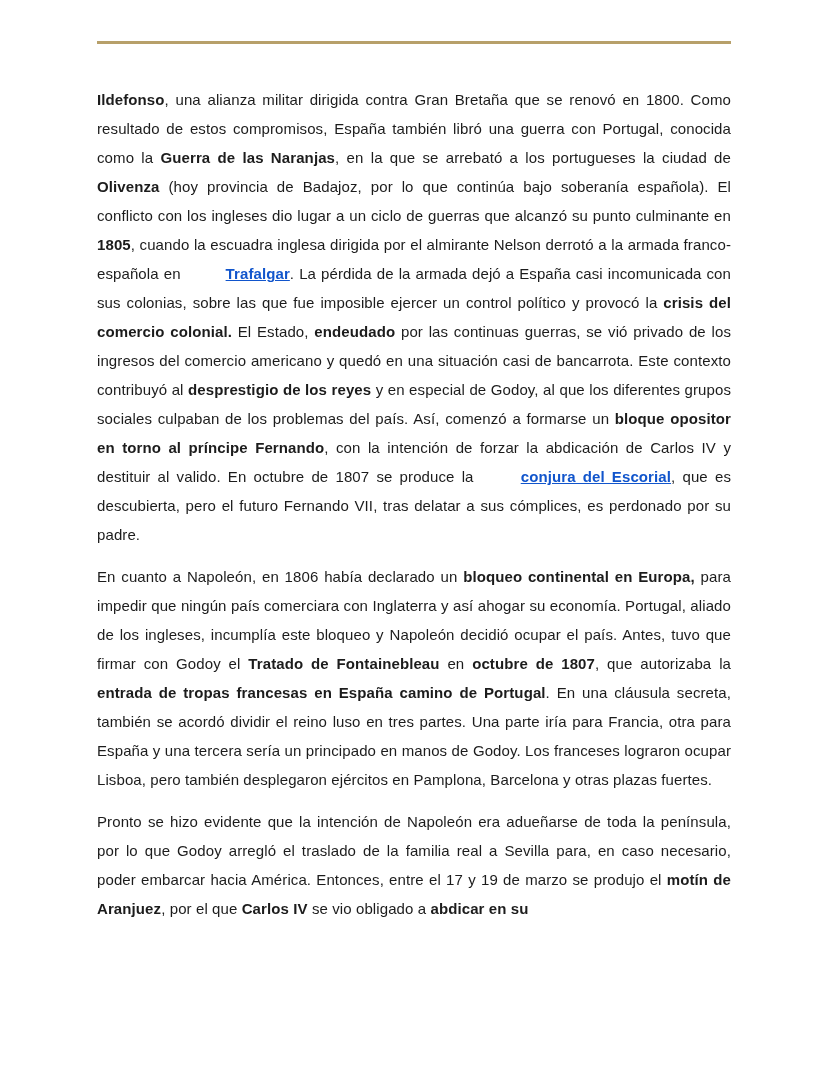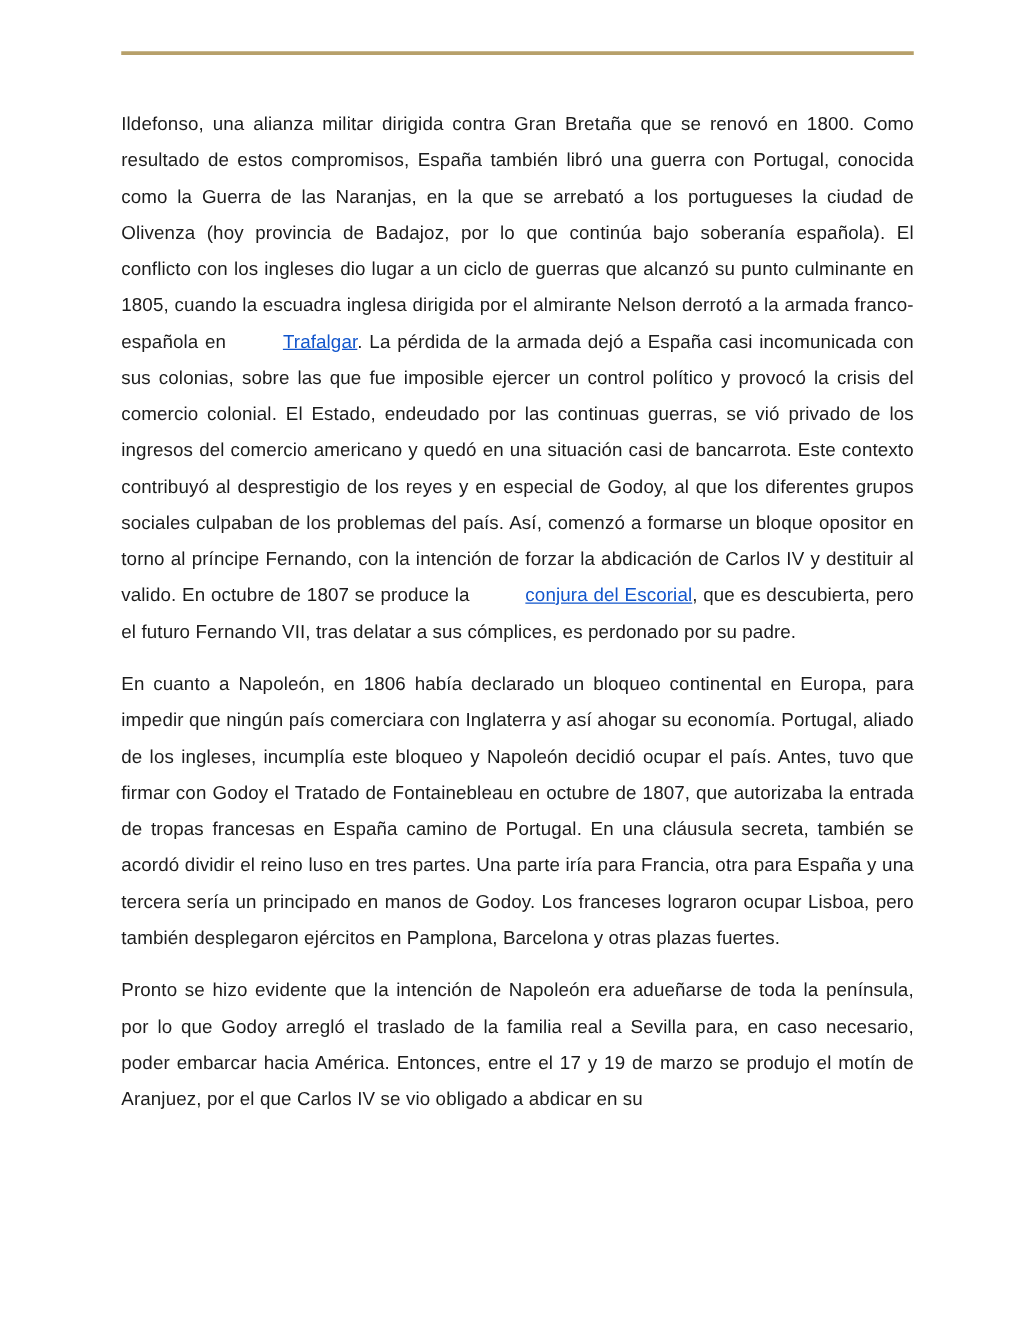--- a/index.html
+++ b/index.html
@@ -28,25 +28,25 @@
     width: 100%;
   }
   .para {
     margin: 0 0 13px 0;
     font-size: 15px;
     line-height: 29px;
     text-align: justify;
     letter-spacing: 0.1px;
   }
   .para span.bold {
-    font-weight: 400;
+    font-weight: 700;
   }
   .para a.link {
     color: var(--link, #1155cc);
-    font-weight: 400;
+    font-weight: 700;
     text-decoration: underline;
     cursor: pointer;
     margin-left: 40px;
   }
 </style>
 </head>
 <body>
 
 <div class="page">
   <div class="top-rule"></div>

